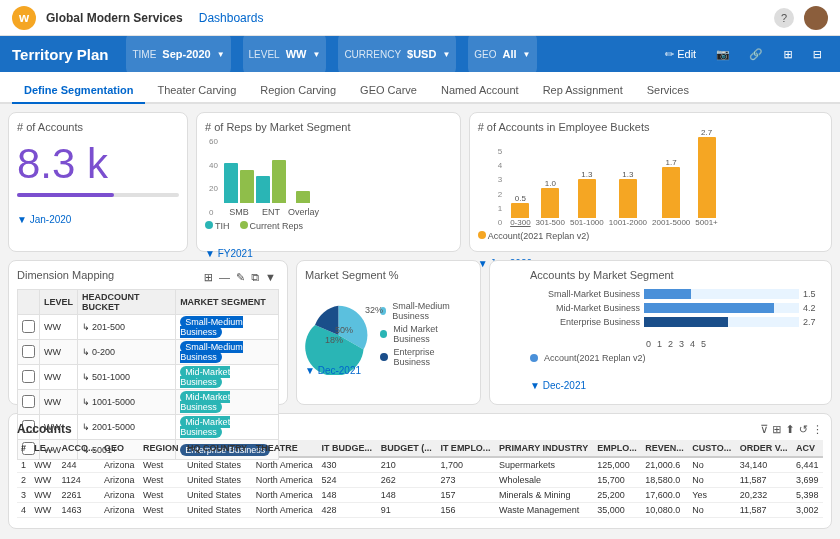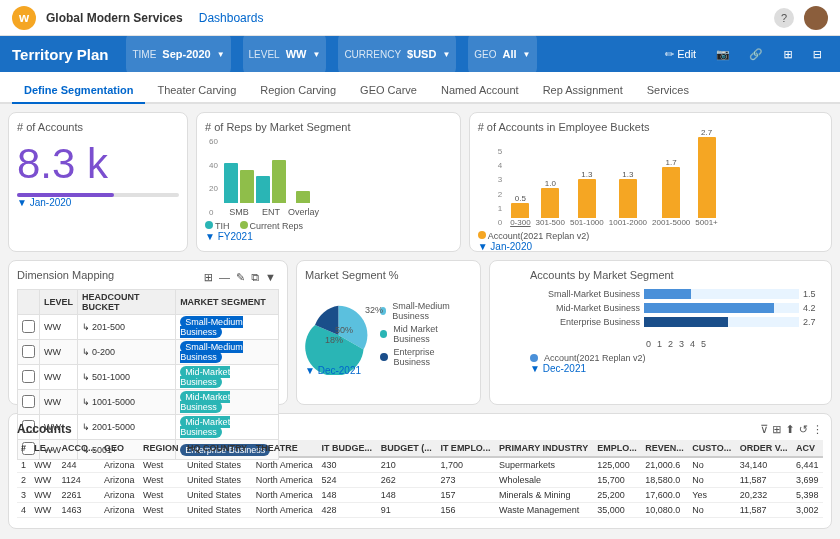--- a/index.html
+++ b/index.html
@@ -80,21 +80,21 @@
     .card { background: white; border-radius: 8px; border: 1px solid #ddd; padding: 8px; }
 
     .card-accounts { width: 180px; flex-shrink: 0; }
     .card-reps { flex: 1; }
     .card-employee-buckets { flex: 1.4; }
 
     .card-title { font-size: 11px; color: #555; margin-bottom: 4px; }
     .big-number { font-size: 42px; color: #7b4fcf; font-weight: 300; line-height: 1; margin: 10px 0 8px 0; }
     .progress-bar-container { height: 4px; background: #e0e0e0; border-radius: 2px; margin-top: 6px; }
     .progress-bar-fill { height: 4px; background: #7b4fcf; border-radius: 2px; width: 60%; }
-    .card-footer { font-size: 10px; color: #0066cc; margin-top: 0; }
+    .card-footer { font-size: 10px; color: #0066cc; margin-top: 17px; }
     .bar-group { display: flex; gap: 2px; align-items: flex-end; flex-direction: column; align-items: center; }
     .bar { width: 14px; border-radius: 1px 1px 0 0; }
     .bar-teal { background: #2ab5b5; }
     .bar-olive { background: #8fbe4a; }
     .bar-label { font-size: 9px; color: #555; margin-top: 2px; }
     .chart-legend { display: flex; gap: 10px; font-size: 9px; color: #555; margin-top: 4px; flex-wrap: wrap; }
     .legend-dot { width: 8px; height: 8px; border-radius: 50%; display: inline-block; margin-right: 2px; }
 
     
     .row2 { display: flex; gap: 8px; height: 145px; margin-bottom: 8px; }

